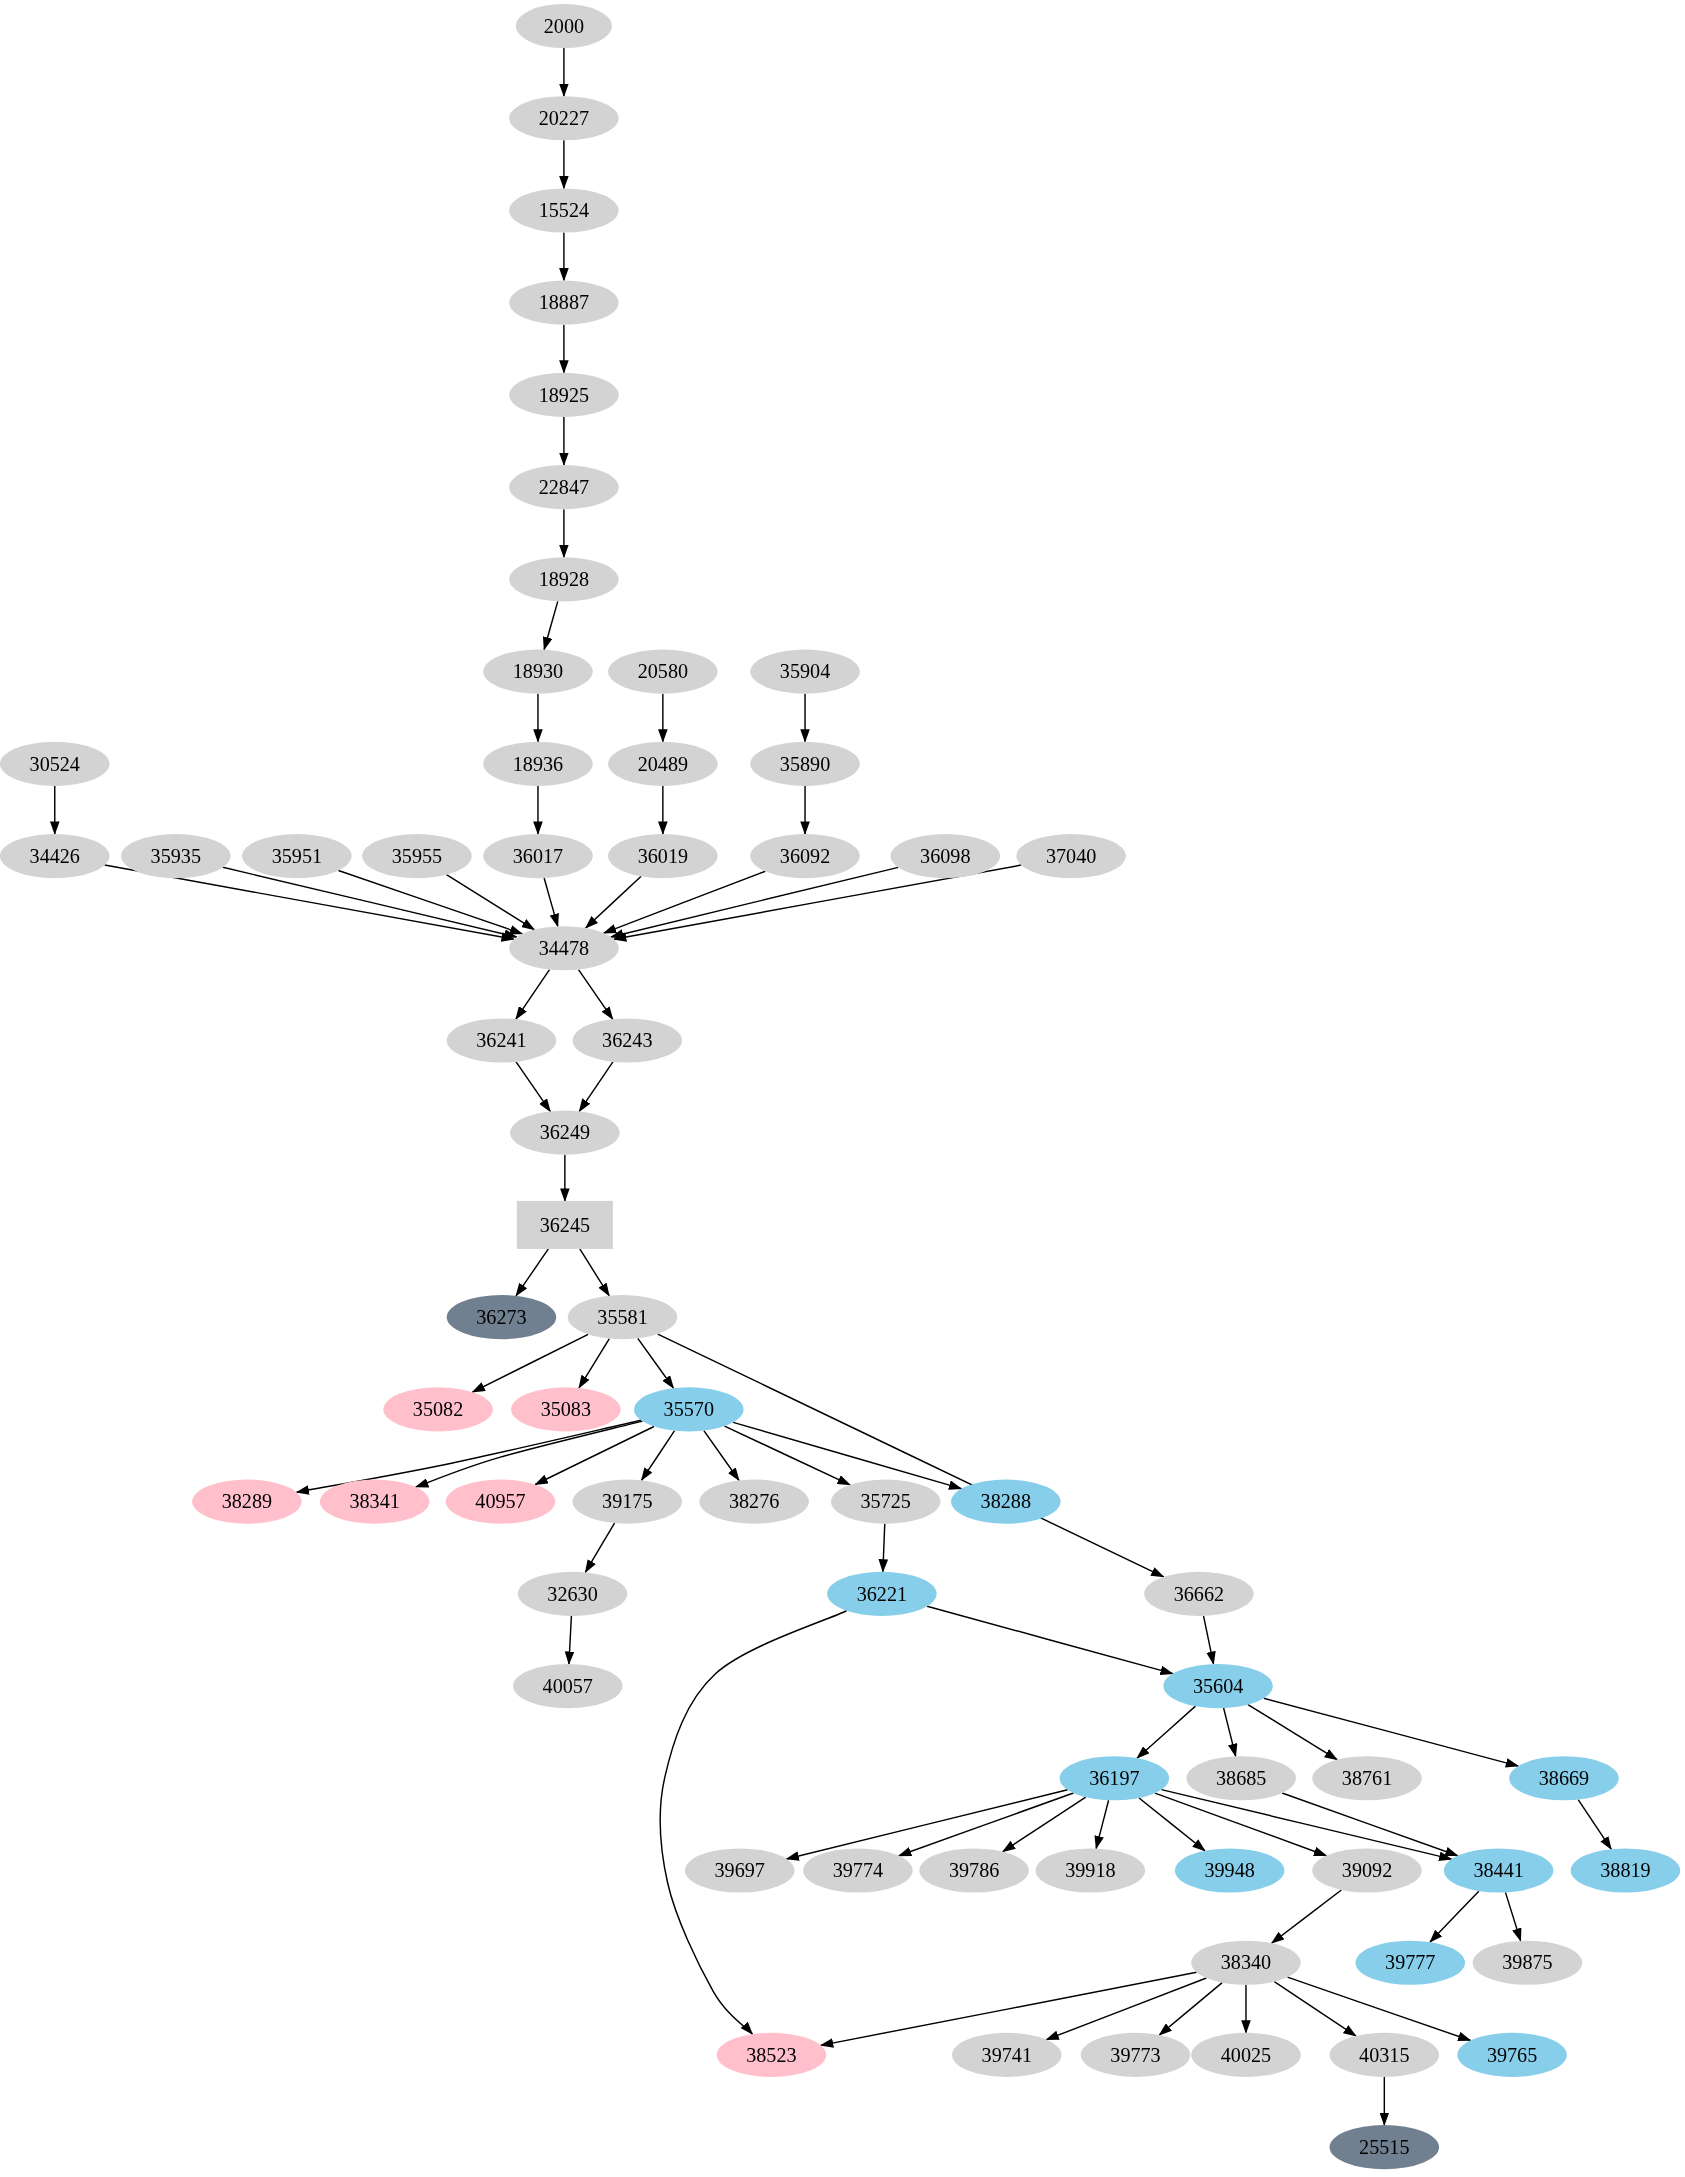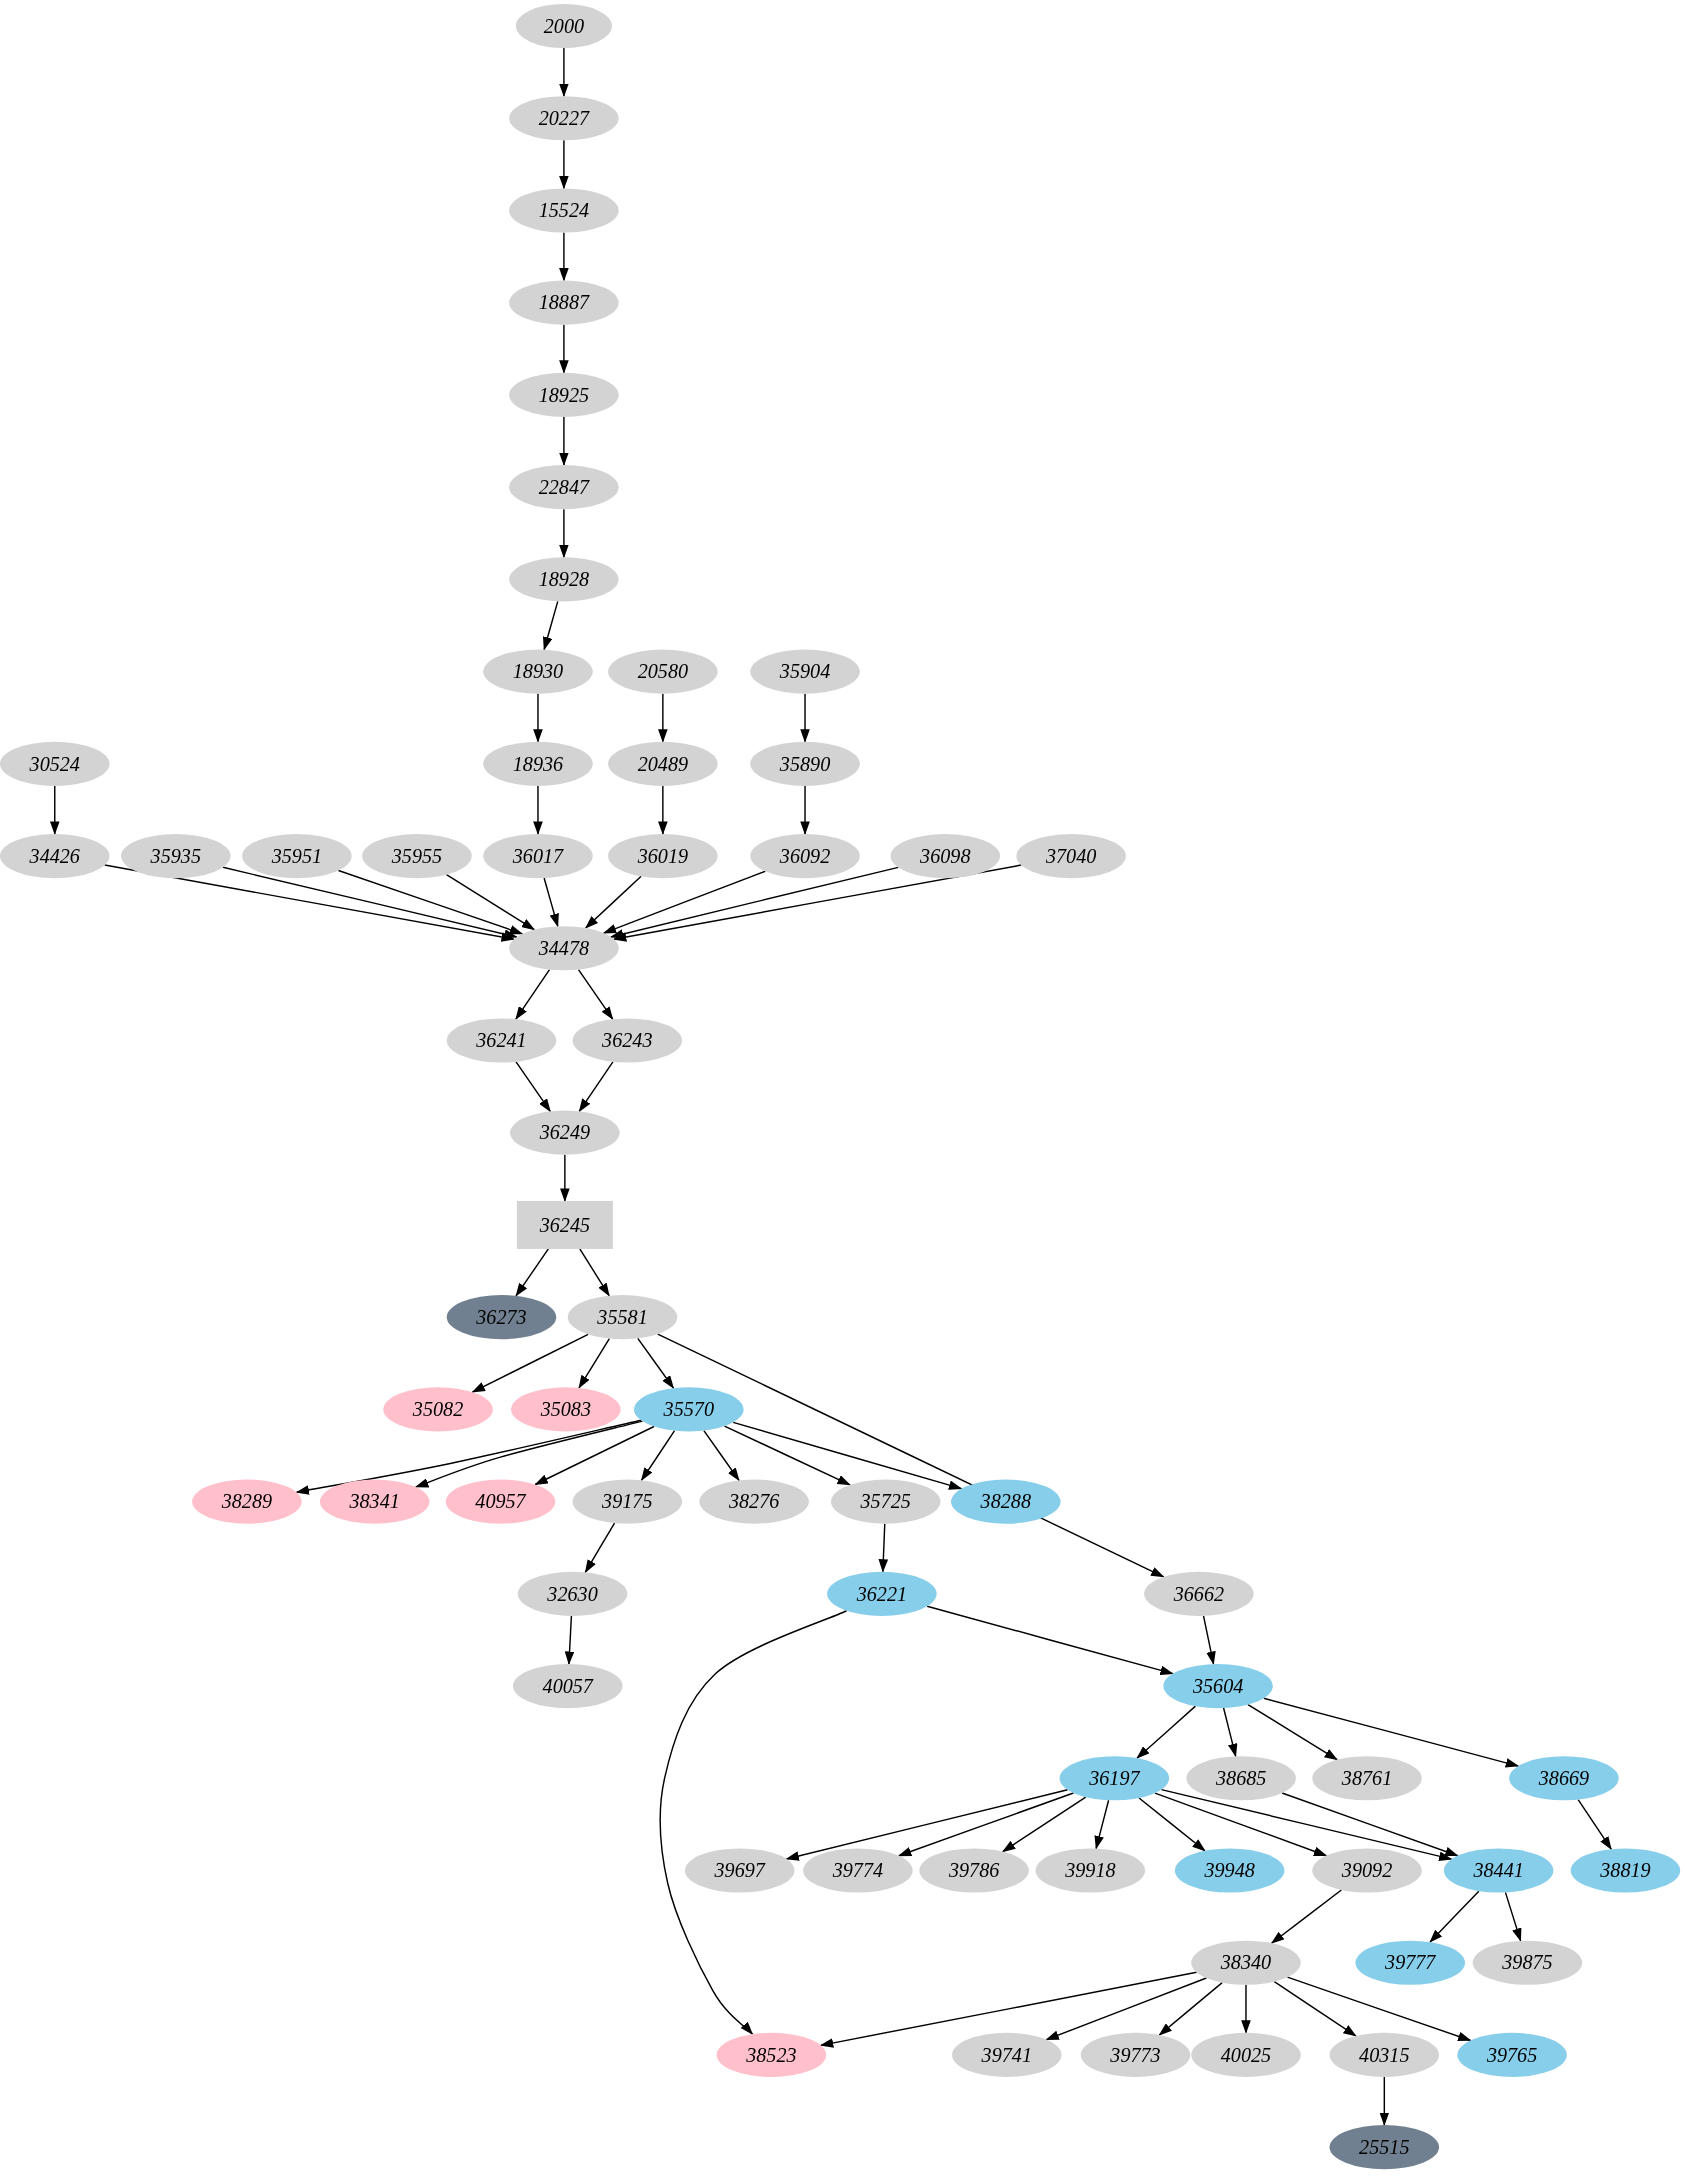--- a/index.html
+++ b/index.html
@@ -6,21 +6,20 @@
     margin: 0;
     padding: 0;
     background: #ffffff;
   }
   .canvas-wrap {
     position: relative;
     width: 1685px;
     height: 2178px;
     background: #ffffff;
     font-family: "Liberation Serif", "DejaVu Serif", serif;
-    font-style: italic;
   }
   svg { display: block; }
   .edge-path {
     fill: none;
     stroke: #000000;
     stroke-width: 1.5;
   }
   .node-label {
     font-family: "Liberation Serif", "DejaVu Serif", serif;
     font-size: 21px;

